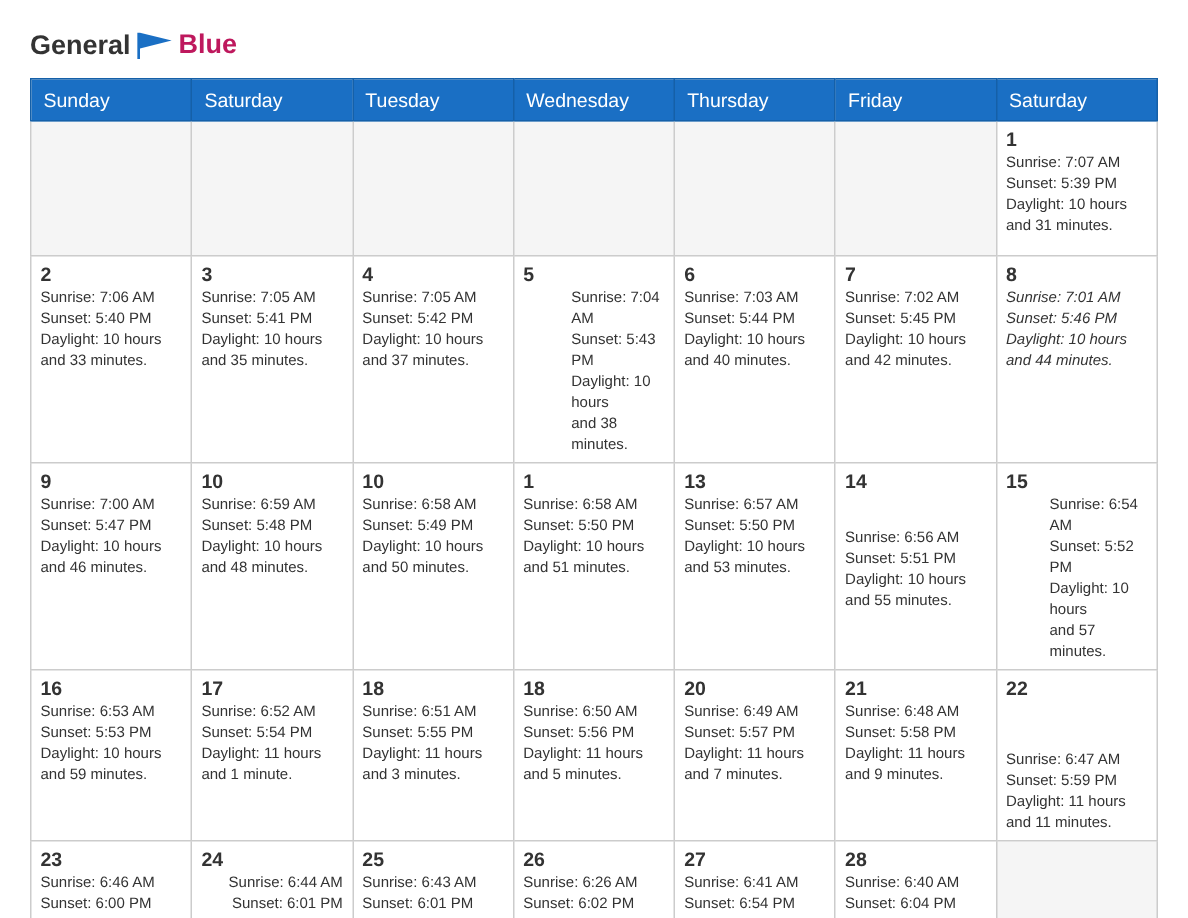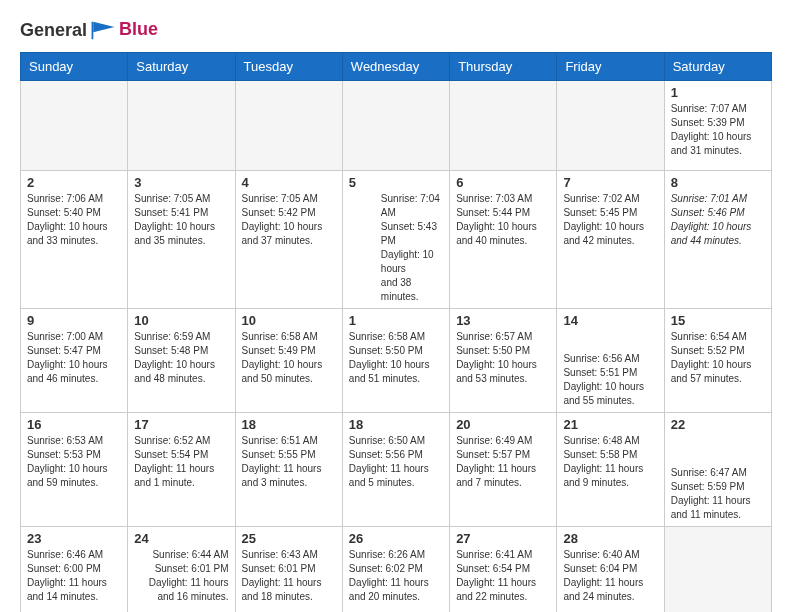--- a/index.html
+++ b/index.html
@@ -219,21 +219,21 @@
         </td>
         <td>
           <span class="day-num">14</span>
           <div class="day-info" style="white-space: pre-line; margin-top: 24px;">Sunrise: 6:56 AM
 Sunset: 5:51 PM
 Daylight: 10 hours
 and 55 minutes.</div>
         </td>
         <td>
           <span class="day-num">15</span>
-          <div class="day-info" style="white-space: pre-line;">Sunrise: 6:54 AM
+          <div class="day-info" style="white-space: pre-line; margin-left: 29px;">Sunrise: 6:54 AM
 Sunset: 5:52 PM
 Daylight: 10 hours
 and 57 minutes.</div>
         </td>
       </tr>
       <tr>
         <td>
           <span class="day-num">16</span>
           <div class="day-info" style="white-space: pre-line;">Sunrise: 6:53 AM
 Sunset: 5:53 PM

